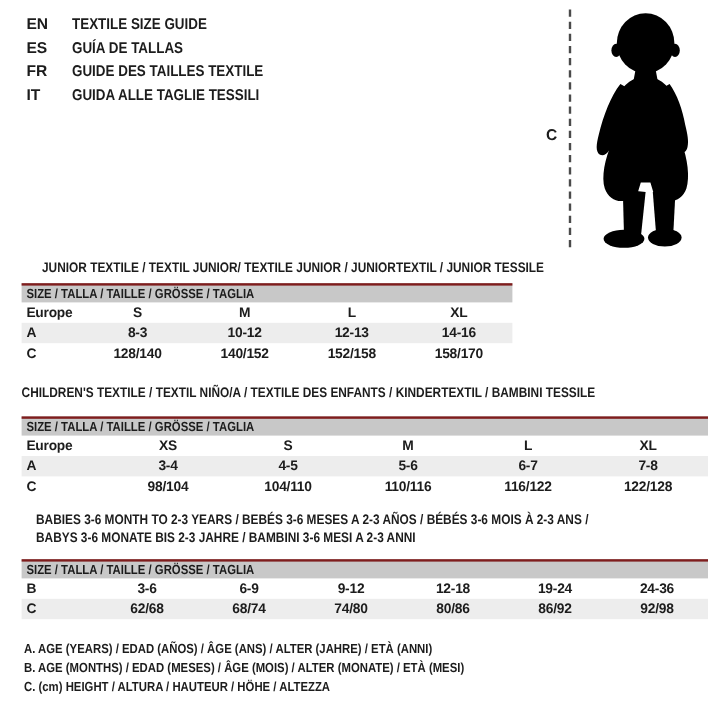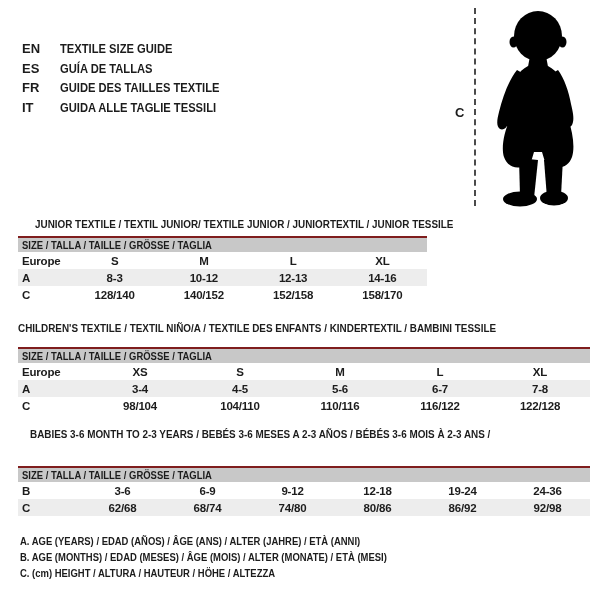--- a/index.html
+++ b/index.html
@@ -2,21 +2,21 @@
 <html><head>
 <meta charset="utf-8">
 <style>
   html,body{margin:0;padding:0;background:#fff;}
   .page{position:relative;width:600px;height:600px;background:#fff;overflow:hidden;
         font-family:"Liberation Sans",sans-serif;color:#1c1c1c;font-weight:700;}
 
   .condense{display:inline-block;transform:scaleX(.86);transform-origin:0 50%;white-space:nowrap;}
 
   
-  .lang-list{position:absolute;left:22px;top:10px;margin-top:29px;}
+  .lang-list{position:absolute;left:22px;top:10px;}
   .lang-row{display:flex;height:19.5px;align-items:center;font-size:13px;}
   .lang-code{width:38px;flex:0 0 38px;}
 
   
   .measure-line{position:absolute;left:474px;top:8px;height:198px;width:0;
                 border-left:2px dashed #4a4a4a;}
   .figure-label{position:absolute;left:455px;top:105px;font-size:13px;}
   .baby-figure{position:absolute;left:484px;top:6px;}
 
   
@@ -148,20 +148,21 @@
           <span class="t-cell">104/110</span>
           <span class="t-cell">110/116</span>
           <span class="t-cell">116/122</span>
           <span class="t-cell">122/128</span>
         </div>
       </div>
   </div>
 
   <div class="tbl-title" id="t3-title">
     <div><span class="condense">BABIES 3-6 MONTH TO 2-3 YEARS / BEBÉS 3-6 MESES A 2-3 AÑOS / BÉBÉS 3-6 MOIS À 2-3 ANS /</span></div>
+    <div><span class="condense">BABYS 3-6 MONATE BIS 2-3 JAHRE / BAMBINI 3-6 MESI A 2-3 ANNI</span></div>
   </div>
   <div class="size-table t3" id="t3">
     <div class="size-bar">
       <span class="condense">SIZE / TALLA / TAILLE / GRÖSSE / TAGLIA</span>
     </div>
     <div class="t-body">
         <div class="t-row">
           <span class="t-label">B</span>
           <span class="t-cell">3-6</span>
           <span class="t-cell">6-9</span>

